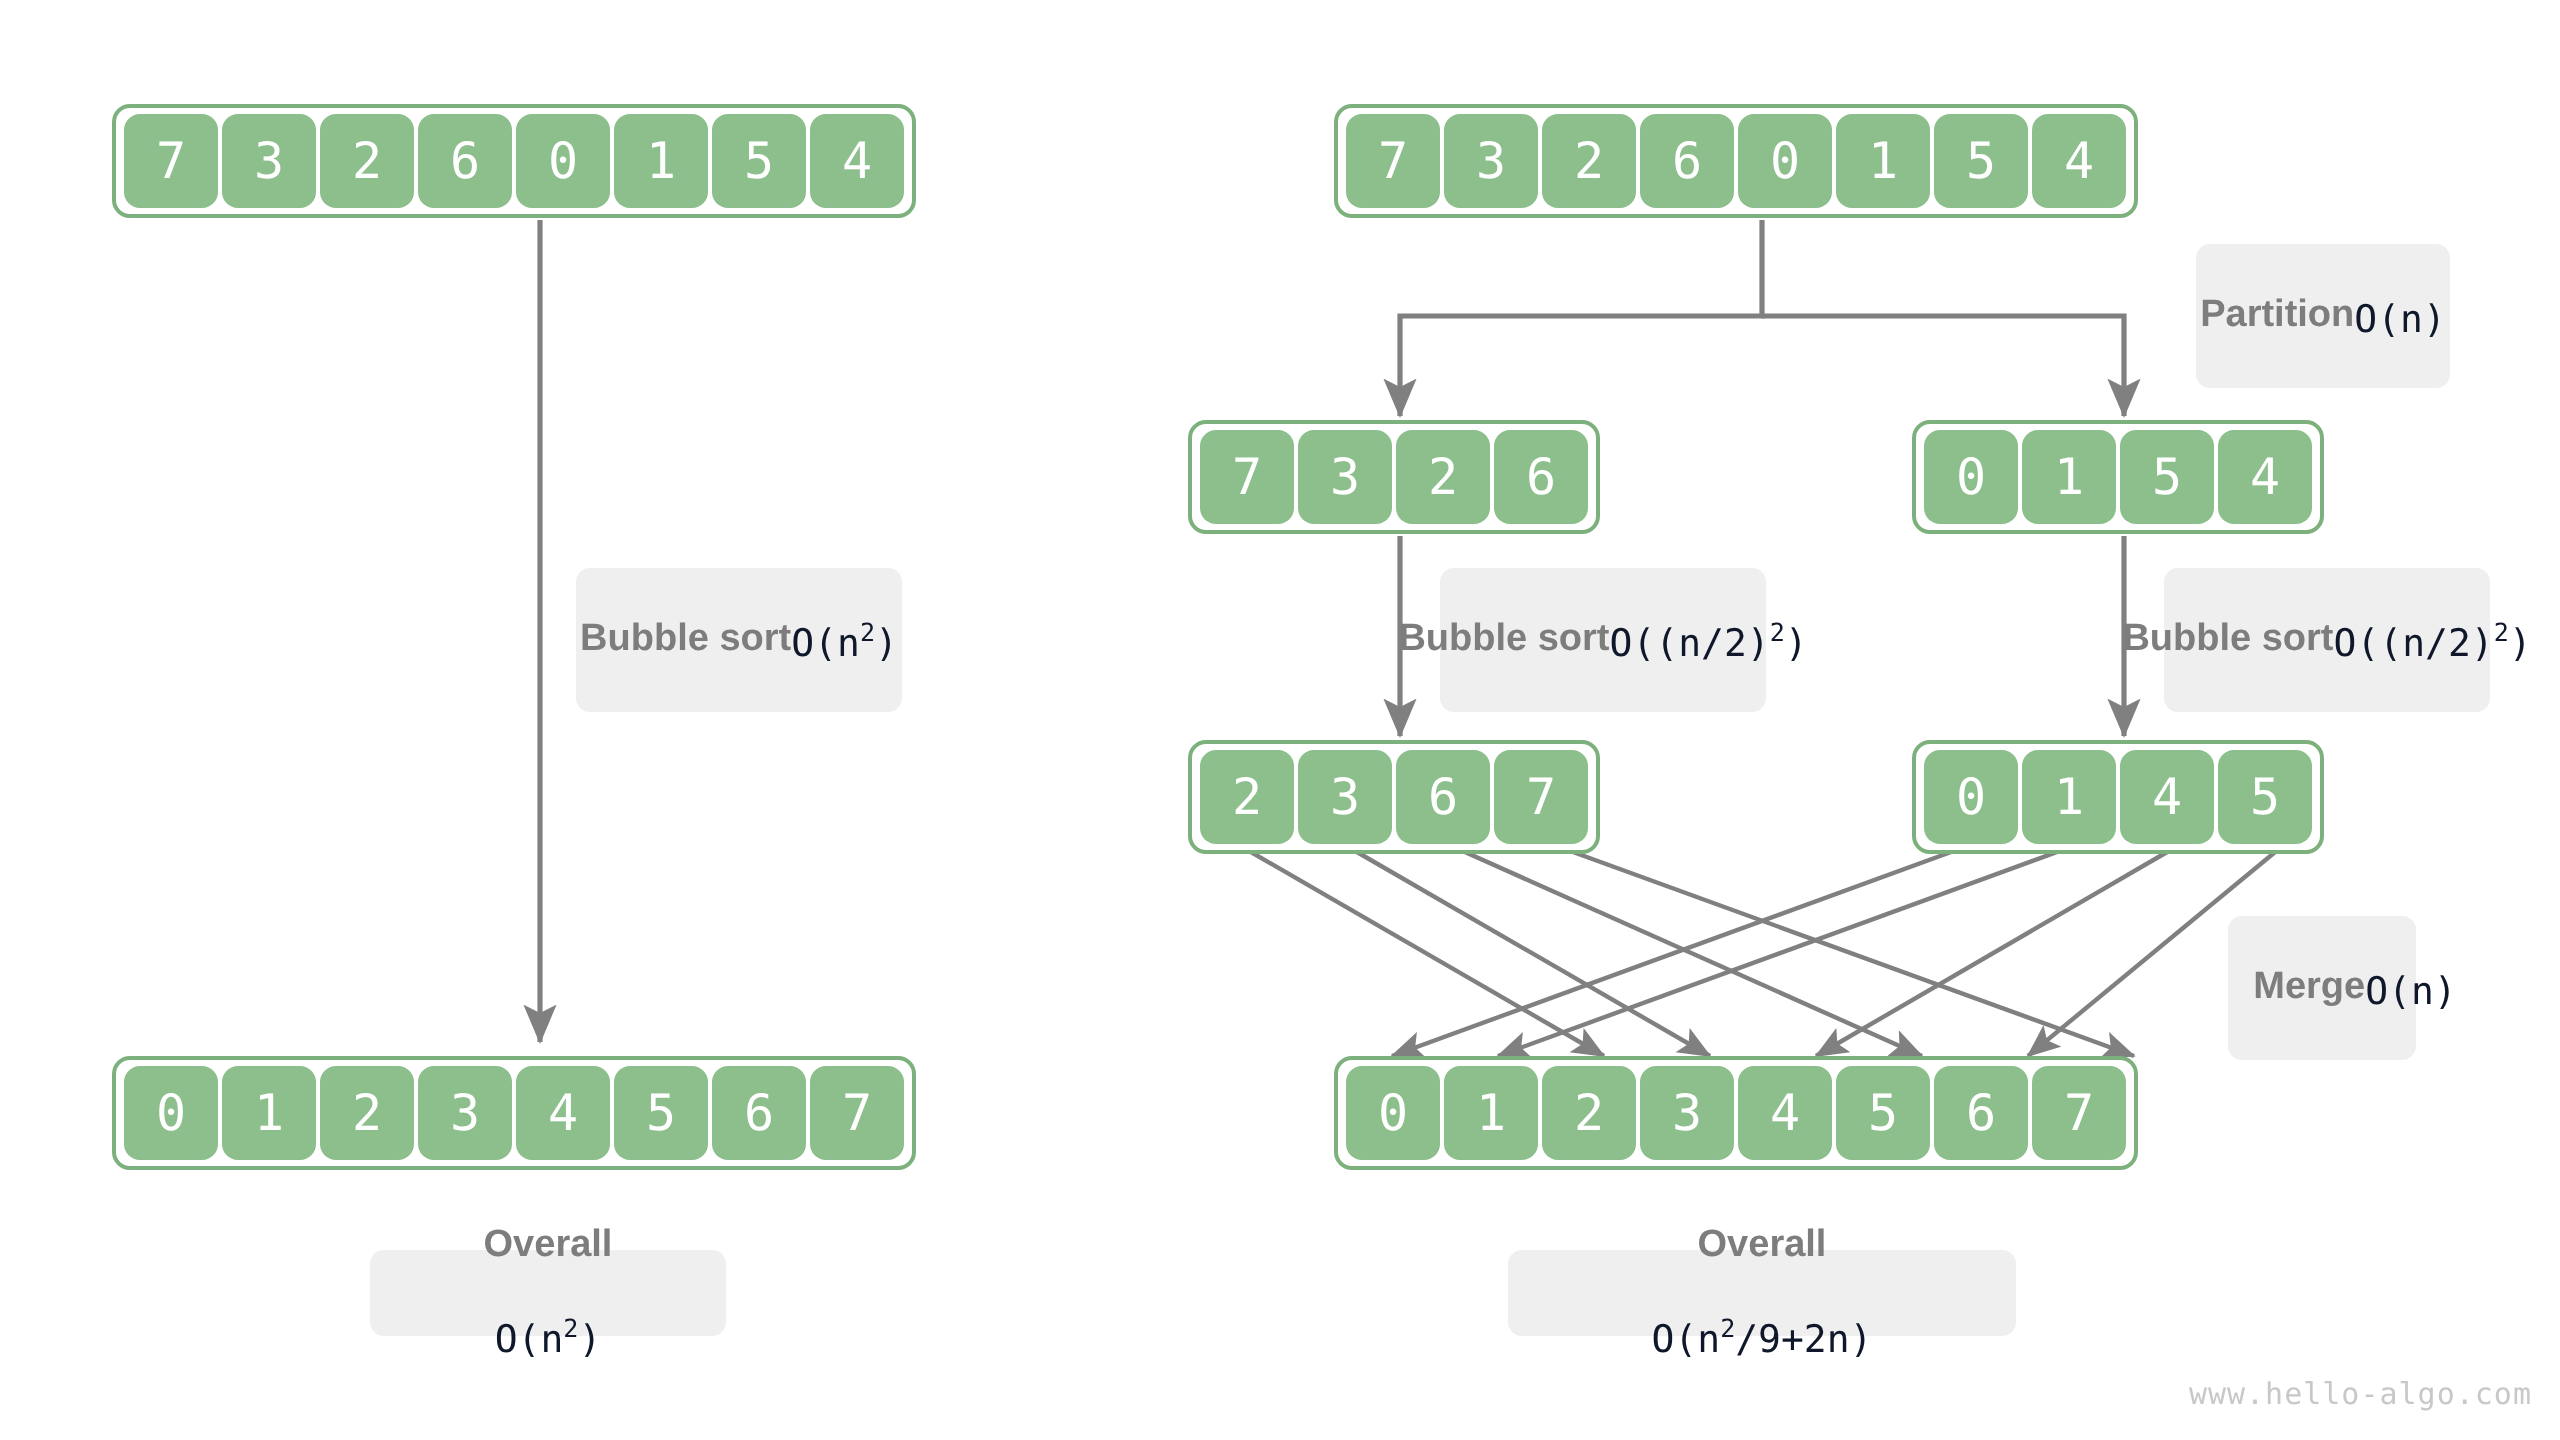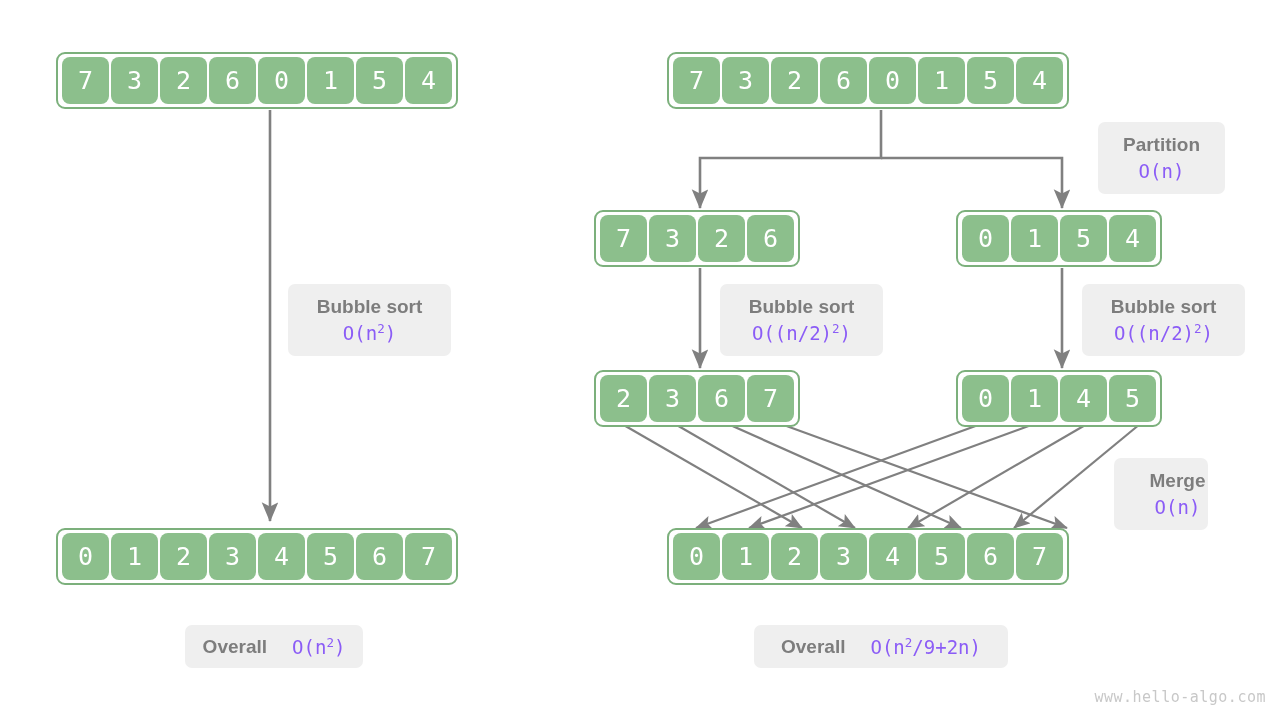--- a/index.html
+++ b/index.html
@@ -55,41 +55,41 @@
 
   
   .chip {
     position: absolute;
     box-sizing: border-box;
     background: #EFEFEF;
     border-radius: 7px;
     color: #808080;
     text-align: center;
     display: flex;
-    flex-direction: column;
+    flex-direction: row;
     align-items: center;
     justify-content: center;
     z-index: 3;
   }
   .chip .chip-title {
     font-family: "Liberation Sans", sans-serif;
     font-weight: bold;
     font-size: 19px;
     color: #7D7D7D;
     white-space: nowrap;
   }
   .chip .chip-formula {
     font-family: "DejaVu Sans Mono", "Liberation Mono", monospace;
     font-size: 19px;
-    color: #8b5cf6;
+    color: #0f172a;
     white-space: nowrap;
     margin-top: 4px;
   }
   .chip.single {
-    flex-direction: row;
+    flex-direction: column;
     gap: 25px;
     text-align: right;
   }
   .chip.single .chip-formula { margin-top: 0; }
   .chip sup {
     font-size: 0.66em;
     vertical-align: super;
     line-height: 0;
   }
 

